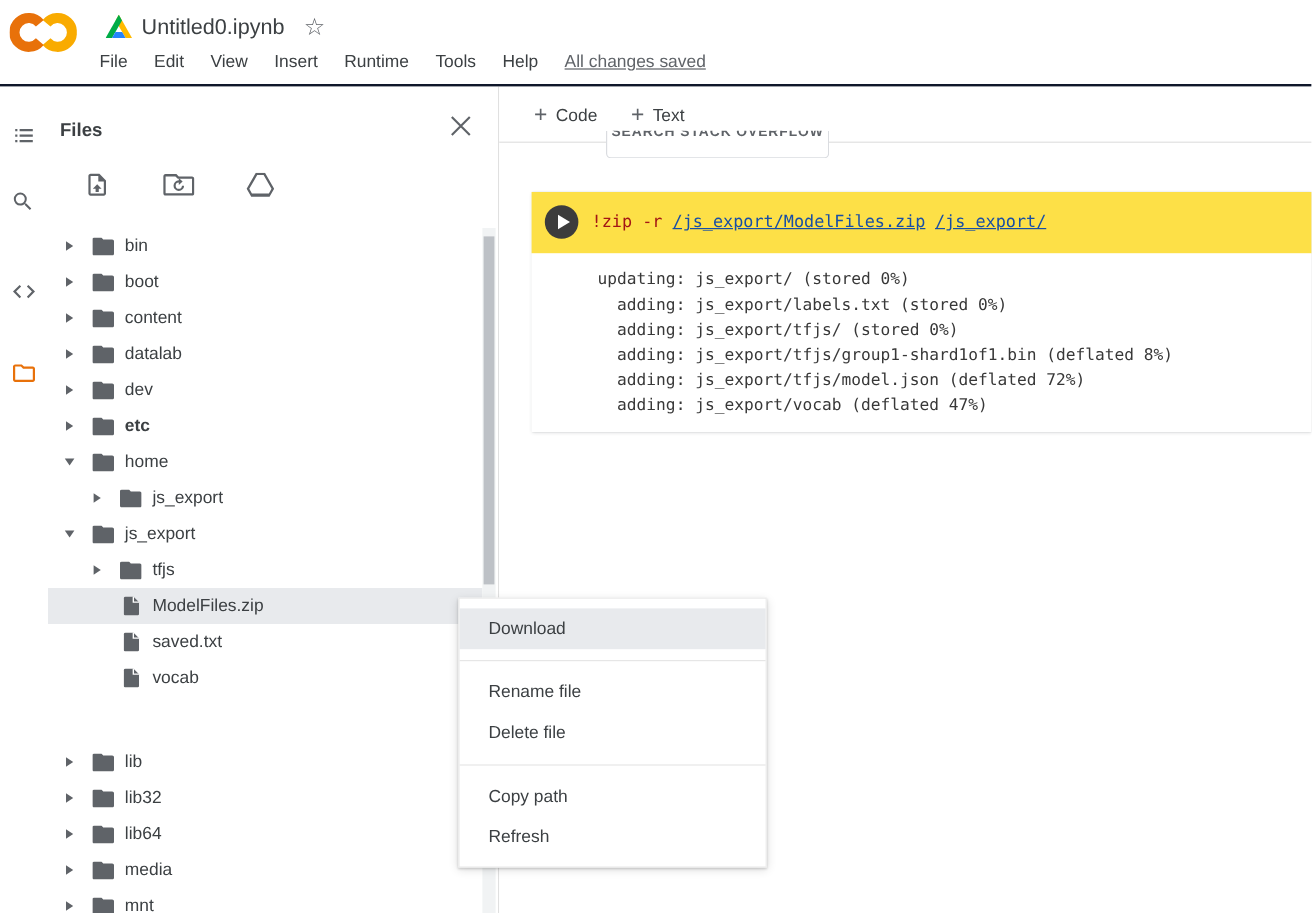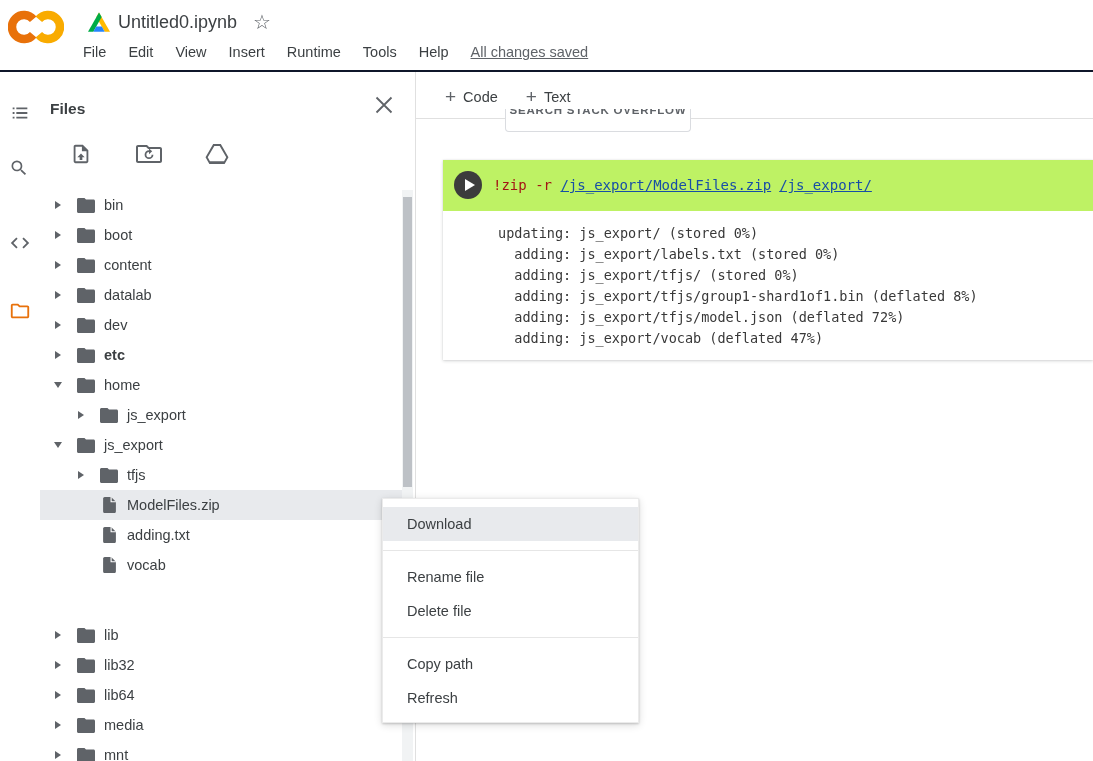--- a/index.html
+++ b/index.html
@@ -61,21 +61,21 @@
   .main-divider { position:absolute; left:0; right:0; top:46px; height:1px; background:#e0e0e0; }
 
   .so-btn { position:absolute; left:89px; top:37px; width:186px; height:23px; overflow:hidden;
             background:#fff; border:1px solid #dadce0; border-top:none; border-radius:0 0 4px 4px;
             z-index:5; cursor:pointer; }
   .so-btn span { position:absolute; top:-5px; left:0; width:100%; text-align:center;
             font-size:11.5px; font-weight:600; letter-spacing:.8px; color:#5f6368; }
 
   .cell { position:absolute; left:27px; top:88px; right:0;
           box-shadow:0 1px 3px rgba(60,64,67,.22), 0 0 1px rgba(60,64,67,.15); background:#fff; }
-  .cell-code { height:51px; background:#bef264; position:relative; }
+  .cell-code { height:51px; background:#fde047; position:relative; }
   .play-btn { position:absolute; left:11px; top:11px; width:28px; height:28px; border-radius:50%;
               background:#3c3c3c; cursor:pointer; }
   .play-btn::before { content:""; position:absolute; left:11px; top:8px; width:0; height:0;
               border-left:10px solid #fff; border-top:6px solid transparent; border-bottom:6px solid transparent; }
   .code-line { position:absolute; left:50px; top:17px; font-family:"DejaVu Sans Mono", monospace;
                font-size:14px; white-space:pre; cursor:text; }
   .code-cmd  { color:#a31515; }
   .code-path { color:#174ea6; text-decoration:underline; }
   .code-sep  { display:inline-block; width:8px; }
   .cell-output { padding:12px 8px 11px 55px; font-family:"DejaVu Sans Mono", monospace;
@@ -272,21 +272,21 @@
         <span class="tlabel">ModelFiles.zip</span>
       </div>
       <div class="tree-row" style="padding-left: 35px;">
         <span class="tarrow"></span>
         <span class="ticon">
           <svg width="13" height="16" viewBox="0 0 16 20" fill="#5f6368">
             <path d="M10 0H2C.9 0 0 .9 0 2v16c0 1.1.9 2 2 2h12c1.1 0 2-.9 2-2V6l-6-6z"></path>
             <path d="M10 0v6h6" fill="none" stroke="#fff" stroke-width="1.4"></path>
           </svg>
         </span>
-        <span class="tlabel">adding.txt</span>
+        <span class="tlabel">saved.txt</span>
       </div>
       <div class="tree-row" style="padding-left: 35px;">
         <span class="tarrow"></span>
         <span class="ticon">
           <svg width="13" height="16" viewBox="0 0 16 20" fill="#5f6368">
             <path d="M10 0H2C.9 0 0 .9 0 2v16c0 1.1.9 2 2 2h12c1.1 0 2-.9 2-2V6l-6-6z"></path>
             <path d="M10 0v6h6" fill="none" stroke="#fff" stroke-width="1.4"></path>
           </svg>
         </span>
         <span class="tlabel">vocab</span>

